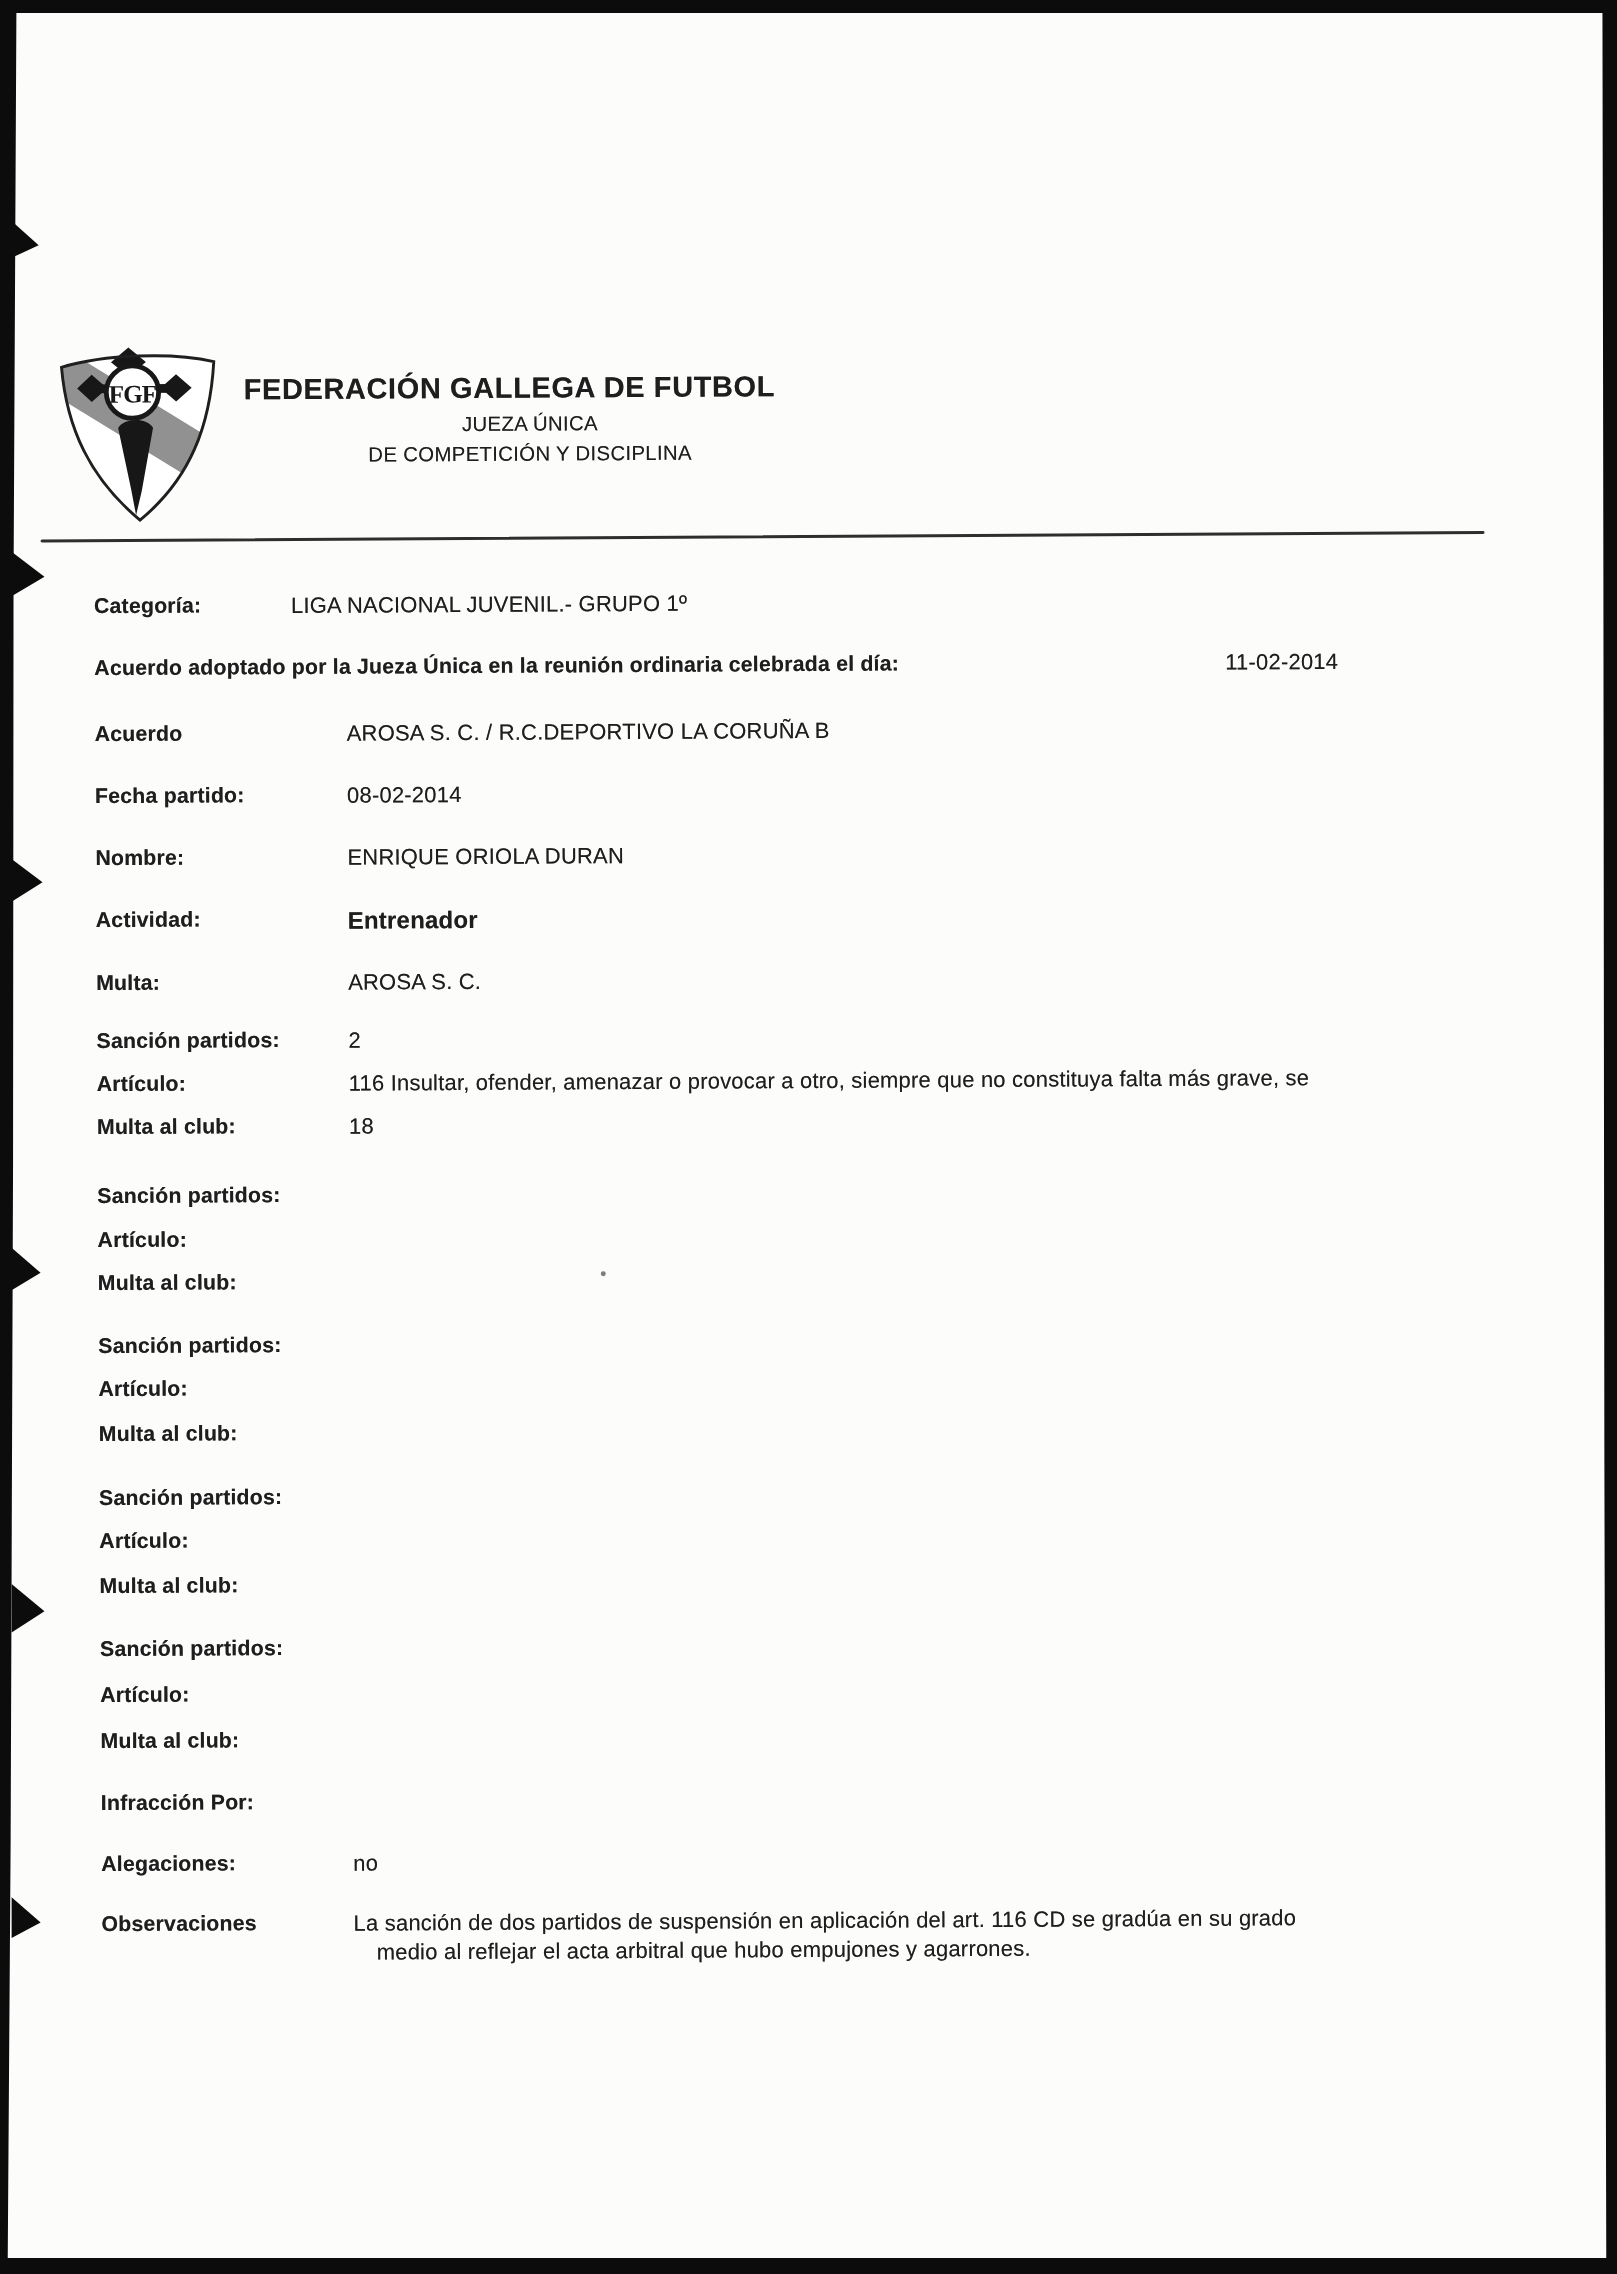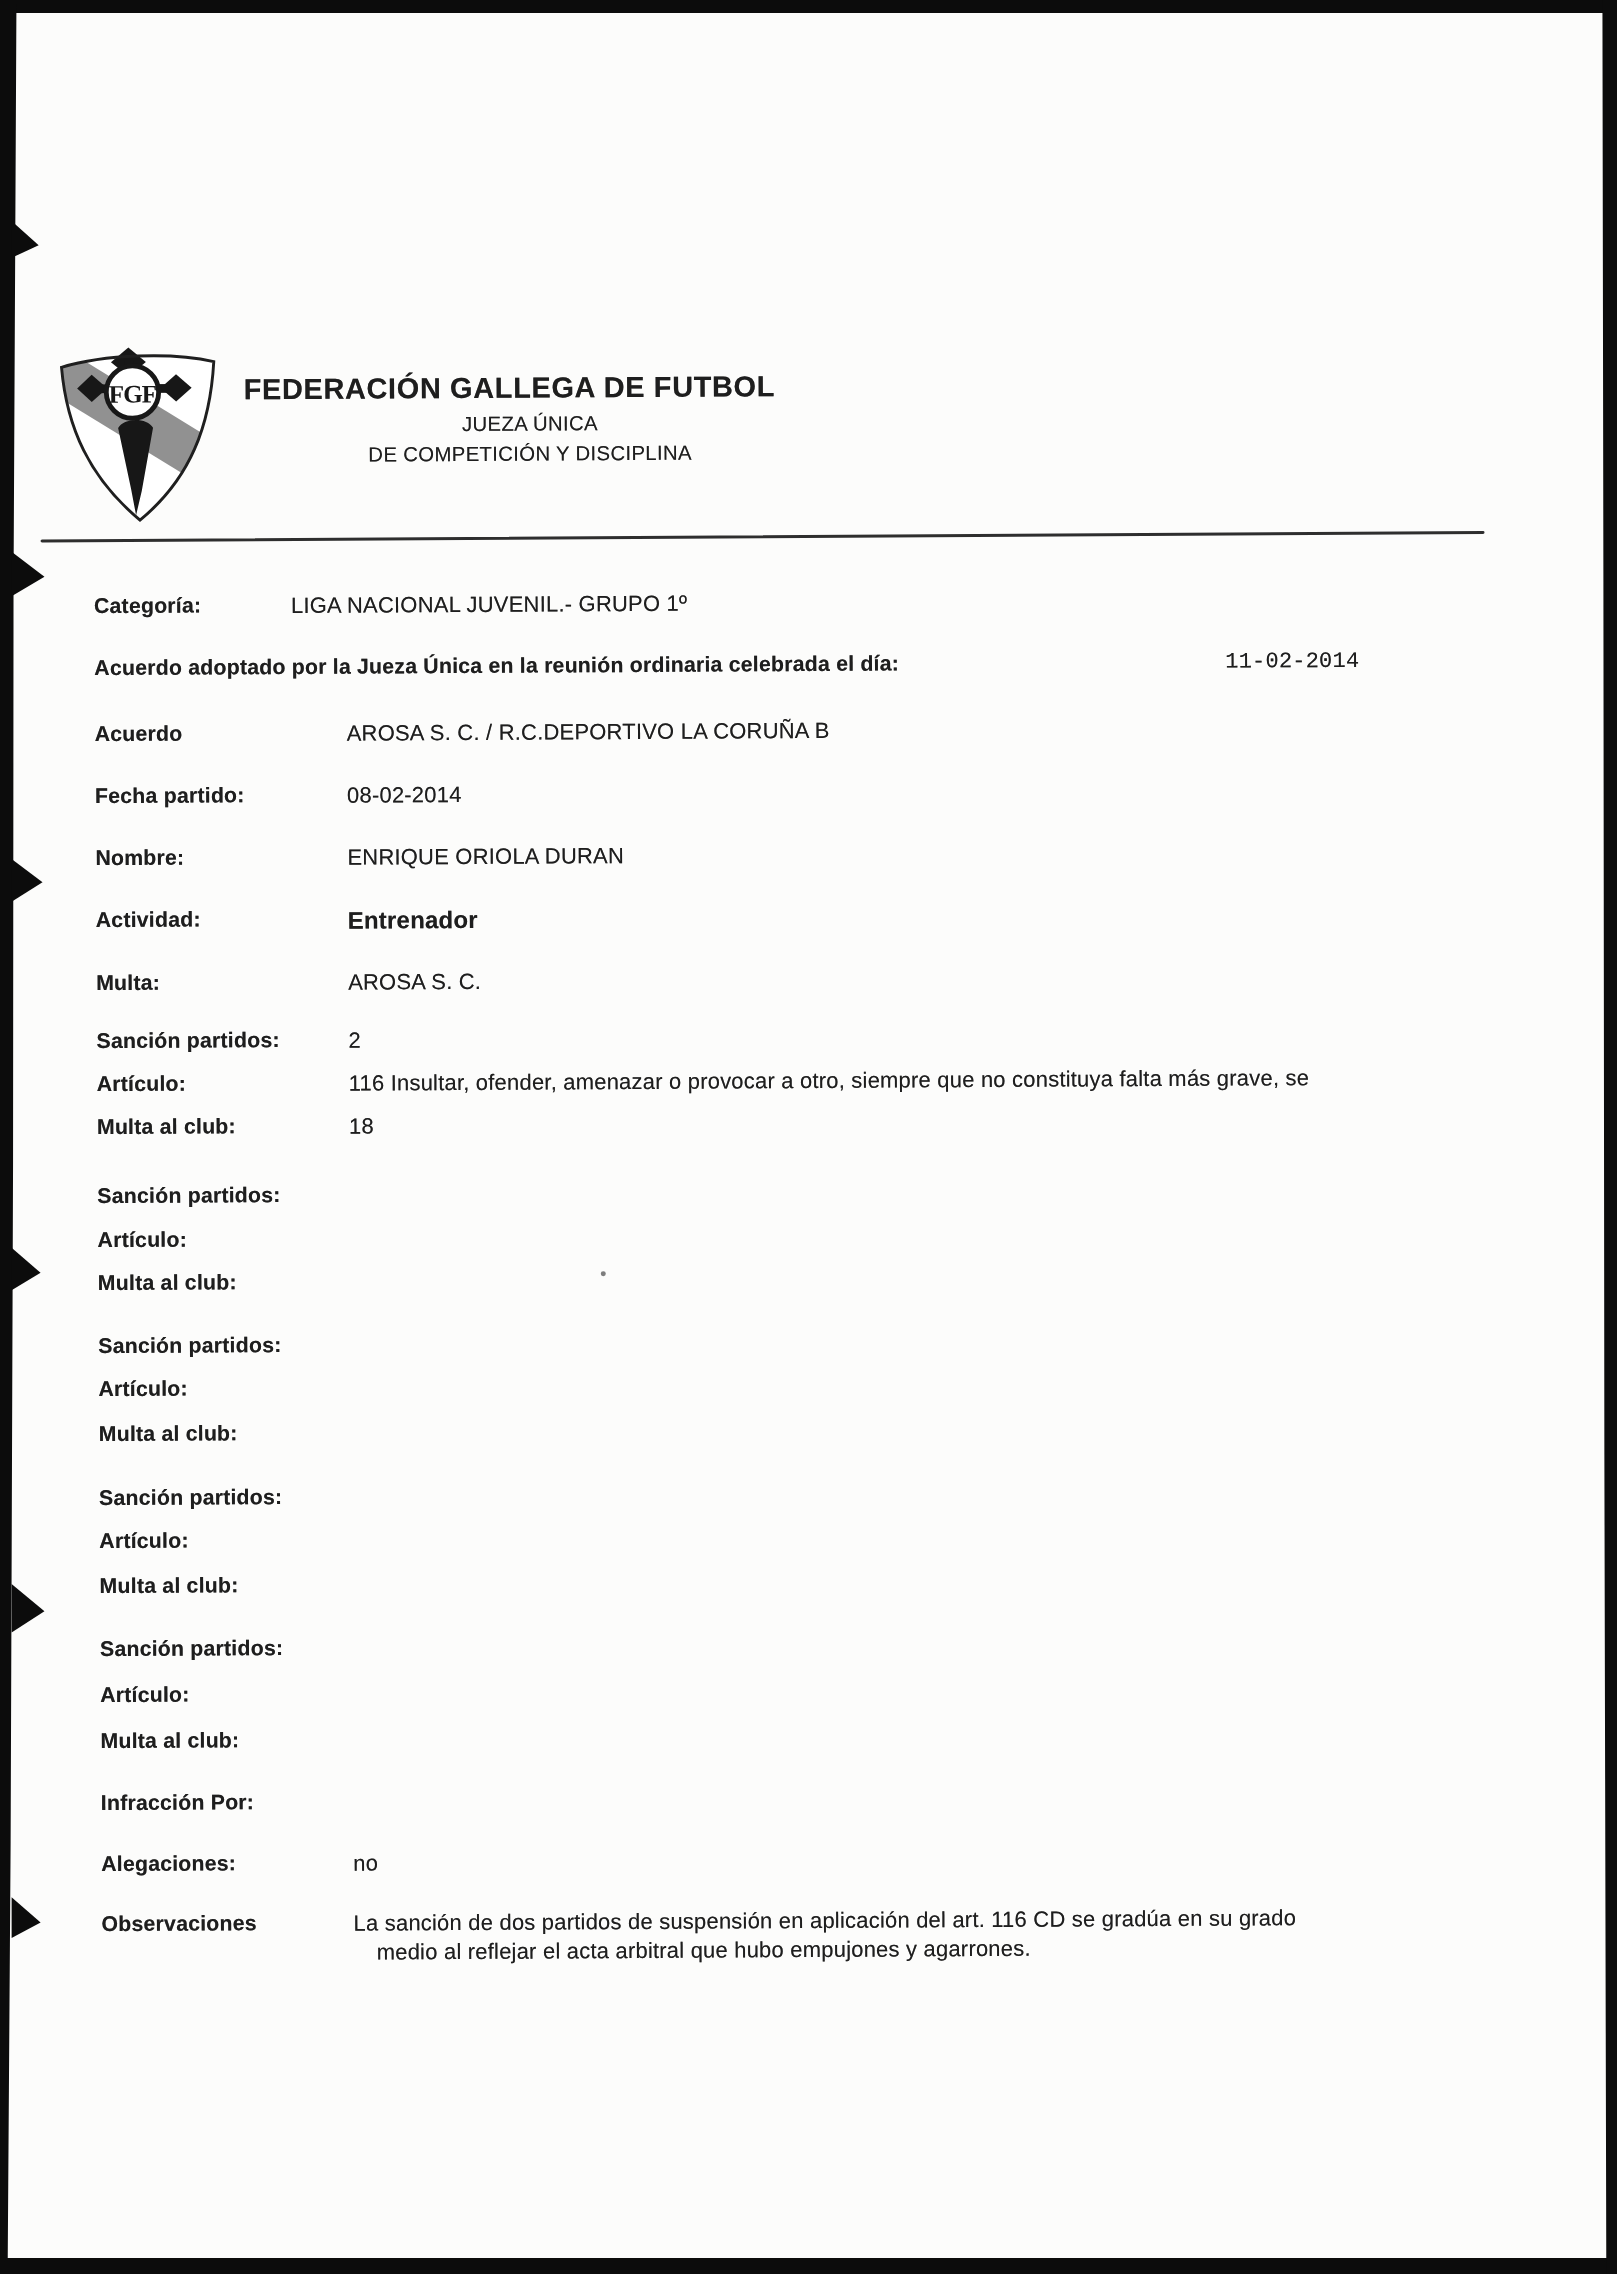--- a/index.html
+++ b/index.html
@@ -37,21 +37,21 @@
   .row{position:absolute;left:0;top:0;width:100%;height:29px;}
   .lbl{
     position:absolute;left:97px;top:0;
     font-size:21.3px;font-weight:bold;letter-spacing:0.2px;white-space:nowrap;
   }
   .val{
     position:absolute;left:349px;top:0;
     font-size:22px;letter-spacing:0.2px;white-space:nowrap;
   }
   .val-cat{left:294px;}
-  .val-date{left:1228px;font-family:Liberation Mono, monospace;}
+  .val-date{left:1228px;}
   .val-bold{font-weight:bold;font-size:24px;}
   .obs-line2{
     position:absolute;left:372px;top:1937px;
     font-size:22px;letter-spacing:0.2px;white-space:nowrap;
   }
 
   .dot-artifact{
     position:absolute;left:600px;top:1270px;width:4.9px;height:4.9px;
     background:#7d7d7d;border-radius:50%;
   }

